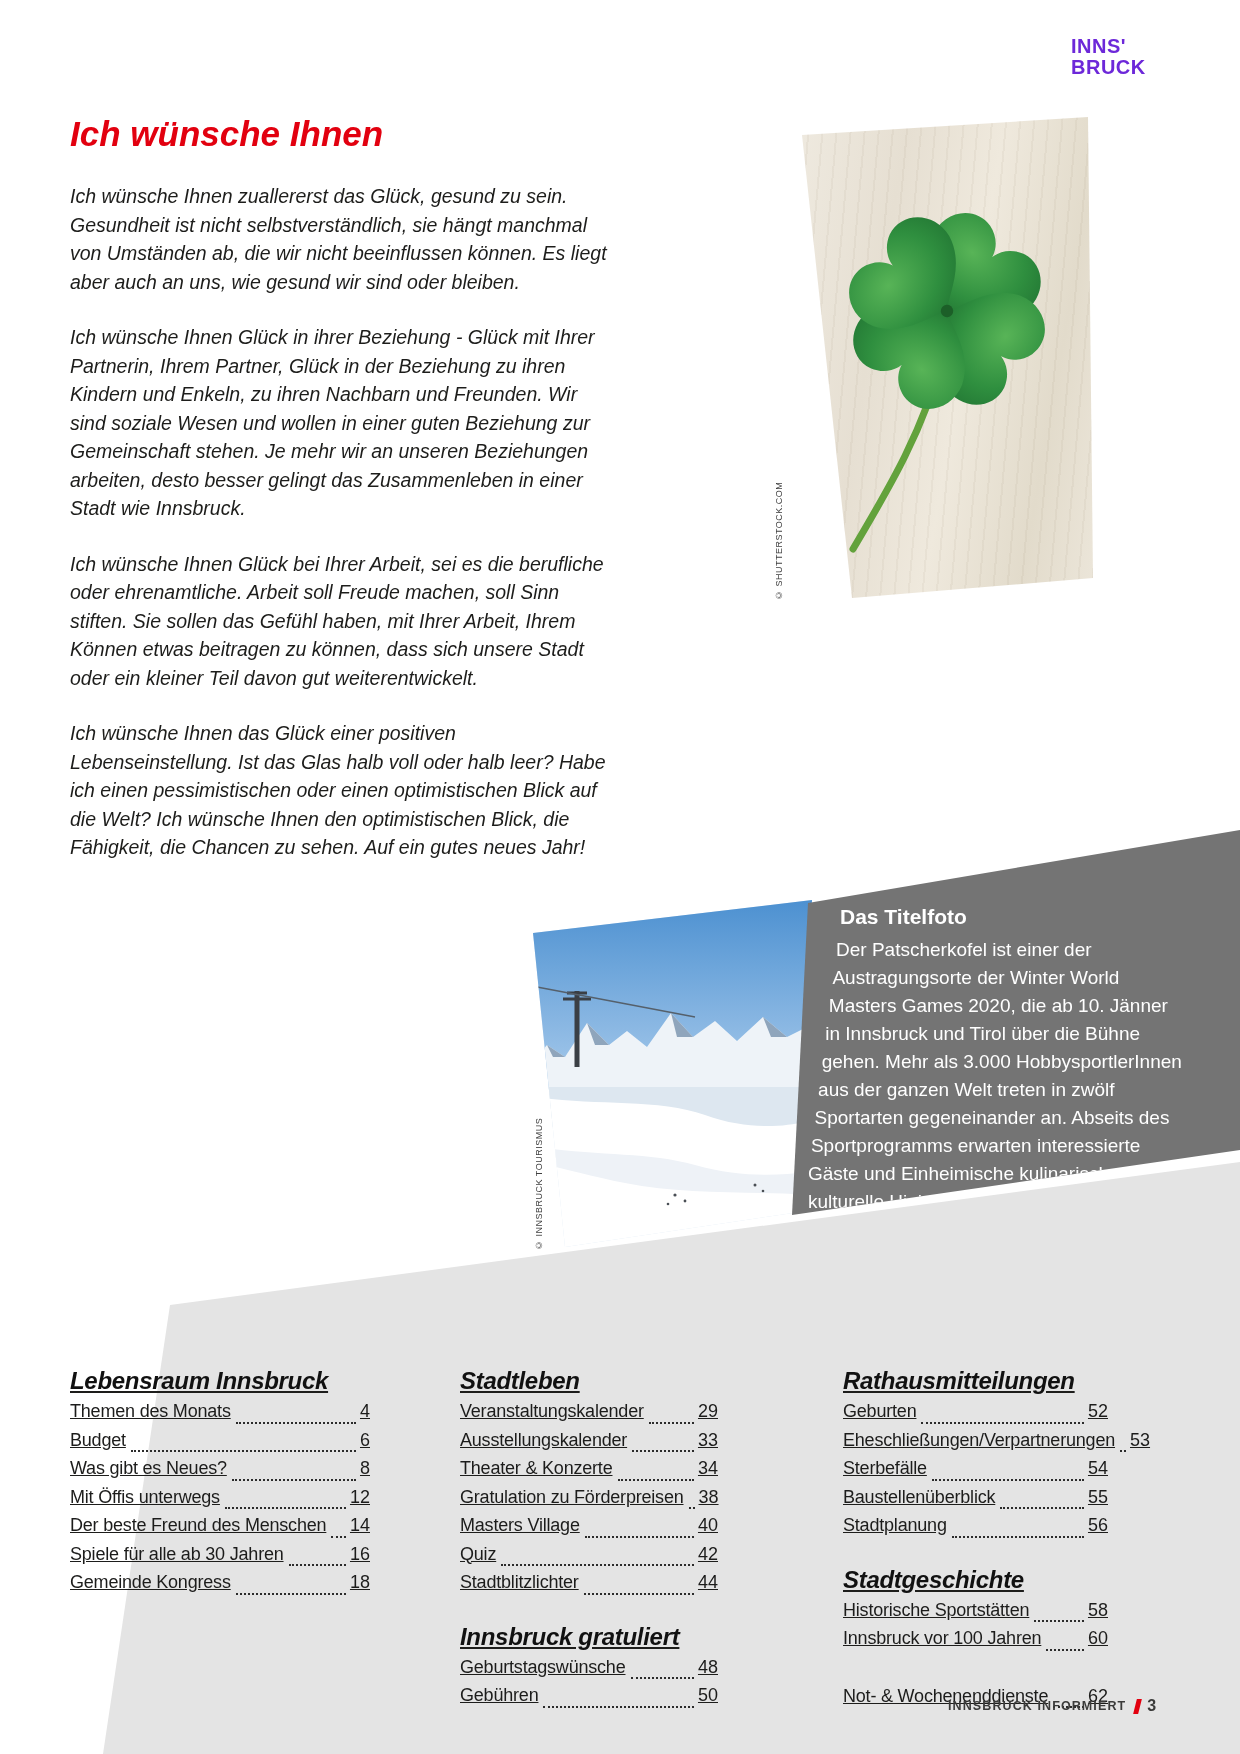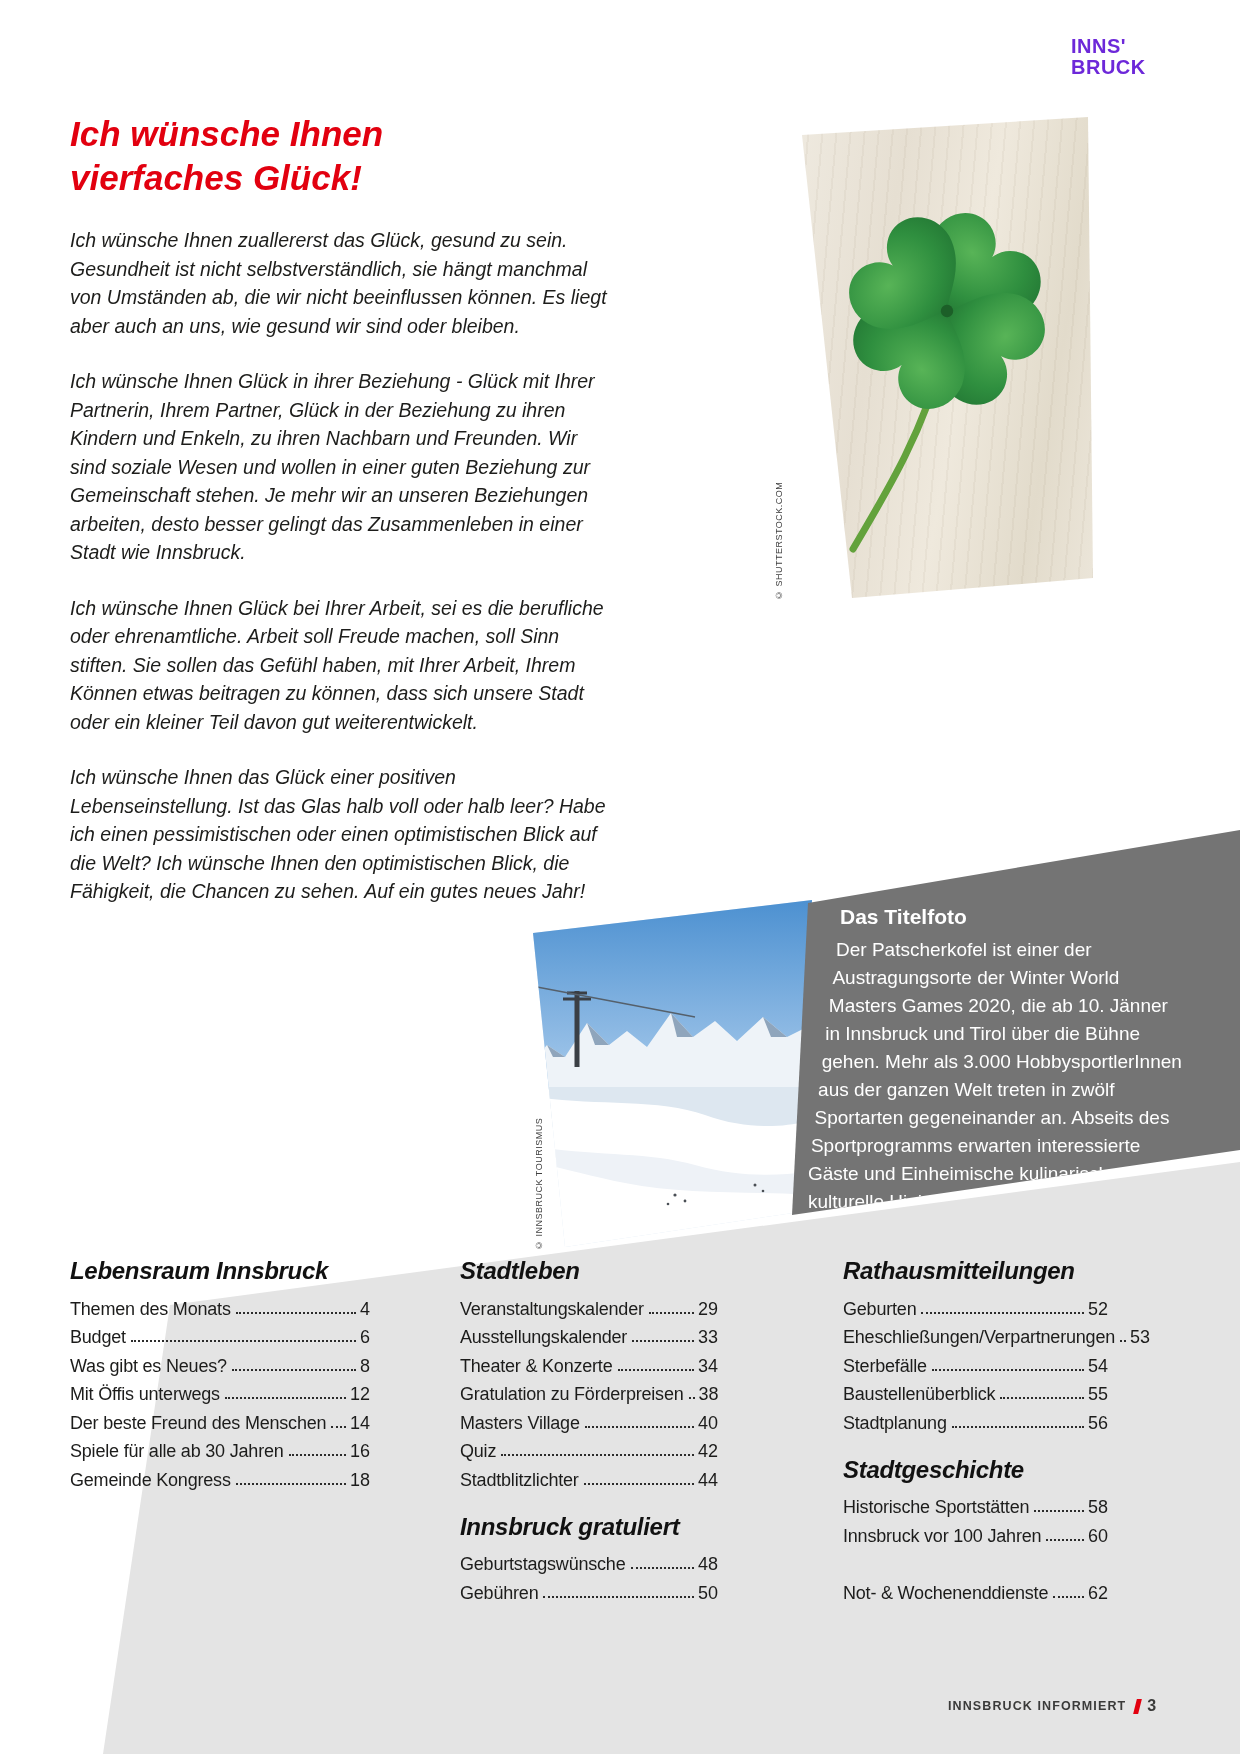--- a/index.html
+++ b/index.html
@@ -34,27 +34,27 @@
   .note-box{position:absolute;left:790px;top:825px;width:450px;height:395px;background:#747474;
     clip-path:polygon(18px 78px,450px 5px,450px 325px,2px 390px);}
   .note-inner{padding:80px 56px 0 18px;color:#ffffff;}
   .note-slant{float:left;width:32px;height:250px;shape-outside:polygon(0 0,100% 0,0 100%);}
   .note-inner h3{margin:0 0 7px 0;font-size:21px;font-weight:bold;}
   .note-inner p{margin:0;font-size:19px;line-height:28px;}
   
   .toc-bg{position:absolute;left:0;top:1100px;width:1240px;height:654px;background:#e4e4e4;
     clip-path:polygon(170px 205px,1240px 62px,1240px 654px,103px 654px);}
   
-  .toc-col{position:absolute;top:1257px;}
+  .toc-col{position:absolute;top:1367px;text-decoration:underline;}
   .toc-heading{margin:0 0 6px 0;font-size:24px;font-weight:bold;font-style:italic;color:#111;
     letter-spacing:-.3px;white-space:nowrap;}
   .toc-section{margin-top:22px;}
   .toc-col .toc-section:first-child{margin-top:0;}
   .toc-section.no-title{margin-top:29px;}
-  .toc-row{display:flex;align-items:flex-end;height:28.5px;font-size:18px;color:#1c1c1b;}
+  .toc-row{display:flex;height:28.5px;font-size:18px;color:#1c1c1b;}
   .toc-label{white-space:nowrap;letter-spacing:-.2px;}
   .toc-leader{flex:1;min-width:6px;border-bottom:2.4px dotted #2b2b2b;margin:0 4px 6px 5px;}
   .toc-num{white-space:nowrap;}
   
   .footer{position:absolute;left:948px;top:1697px;display:flex;align-items:center;text-align:right;}
   .footer-label{font-size:12.5px;font-weight:bold;letter-spacing:1.1px;color:#3b3b3a;}
   .redbar{display:inline-block;width:5px;height:15px;background:#e2000f;transform:skewX(-14deg);
     margin:0 7px 0 9px;}
   .footer-num{font-size:16px;font-weight:bold;color:#3b3b3a;}
 </style>
@@ -64,21 +64,20 @@
 <div class="page">
 
   <div class="logo">
     <div>INNS'</div>
     <div>BRUCK</div>
   </div>
 
   <div class="article">
     <h1 class="headline" id="title-lines">
         <div>Ich wünsche Ihnen</div>
-        <div>vierfaches Glück!</div>
       </h1>
     <div id="paragraphs">
         <p>Ich wünsche Ihnen zuallererst das Glück, gesund zu sein. Gesundheit ist nicht selbstverständlich, sie hängt manchmal von Umständen ab, die wir nicht beeinflussen können. Es liegt aber auch an uns, wie gesund wir sind oder bleiben.</p>
         <p>Ich wünsche Ihnen Glück in ihrer Beziehung - Glück mit Ihrer Partnerin, Ihrem Partner, Glück in der Beziehung zu ihren Kindern und Enkeln, zu ihren Nachbarn und Freunden. Wir sind soziale Wesen und wollen in einer guten Beziehung zur Gemeinschaft stehen. Je mehr wir an unseren Beziehungen arbeiten, desto besser gelingt das Zusammenleben in einer Stadt wie Innsbruck.</p>
         <p>Ich wünsche Ihnen Glück bei Ihrer Arbeit, sei es die berufliche oder ehrenamtliche. Arbeit soll Freude machen, soll Sinn stiften. Sie sollen das Gefühl haben, mit Ihrer Arbeit, Ihrem Können etwas beitragen zu können, dass sich unsere Stadt oder ein kleiner Teil davon gut weiterentwickelt.</p>
         <p>Ich wünsche Ihnen das Glück einer positiven Lebenseinstellung. Ist das Glas halb voll oder halb leer? Habe ich einen pessimistischen oder einen optimistischen Blick auf die Welt? Ich wünsche Ihnen den optimistischen Blick, die Fähigkeit, die Chancen zu sehen. Auf ein gutes neues Jahr!</p>
       </div>
   </div>
 
   <figure class="fig-clover">

